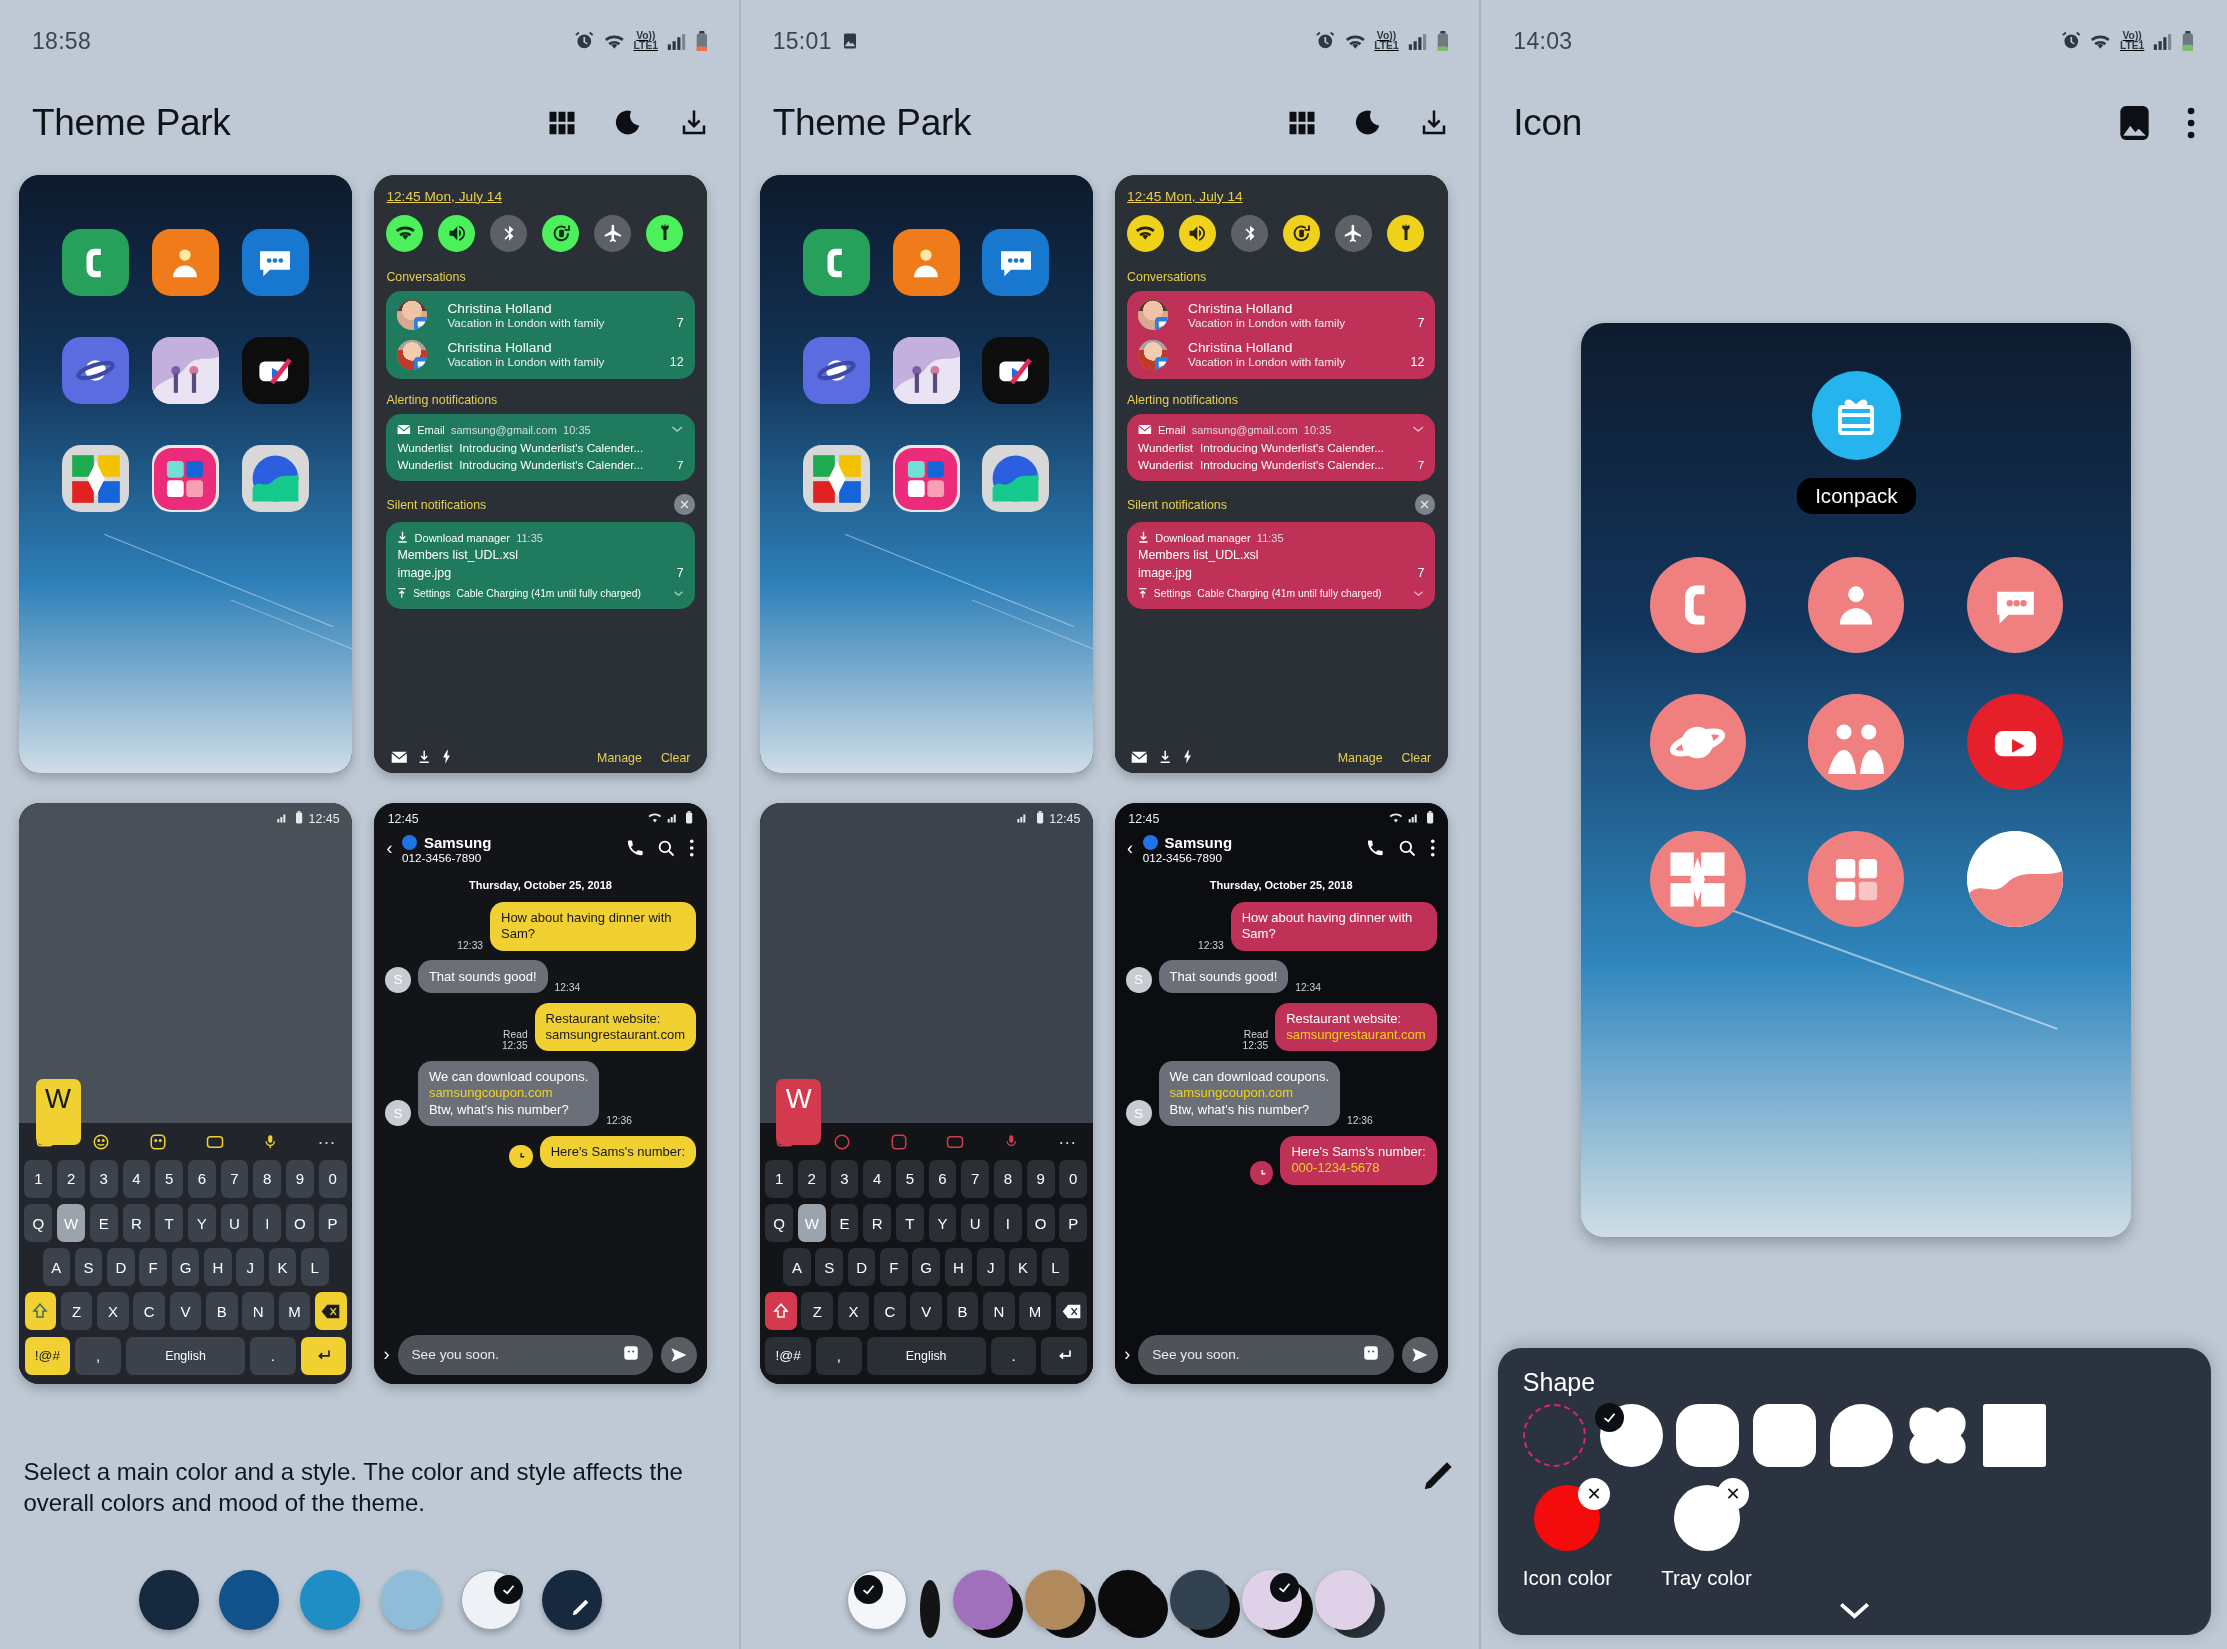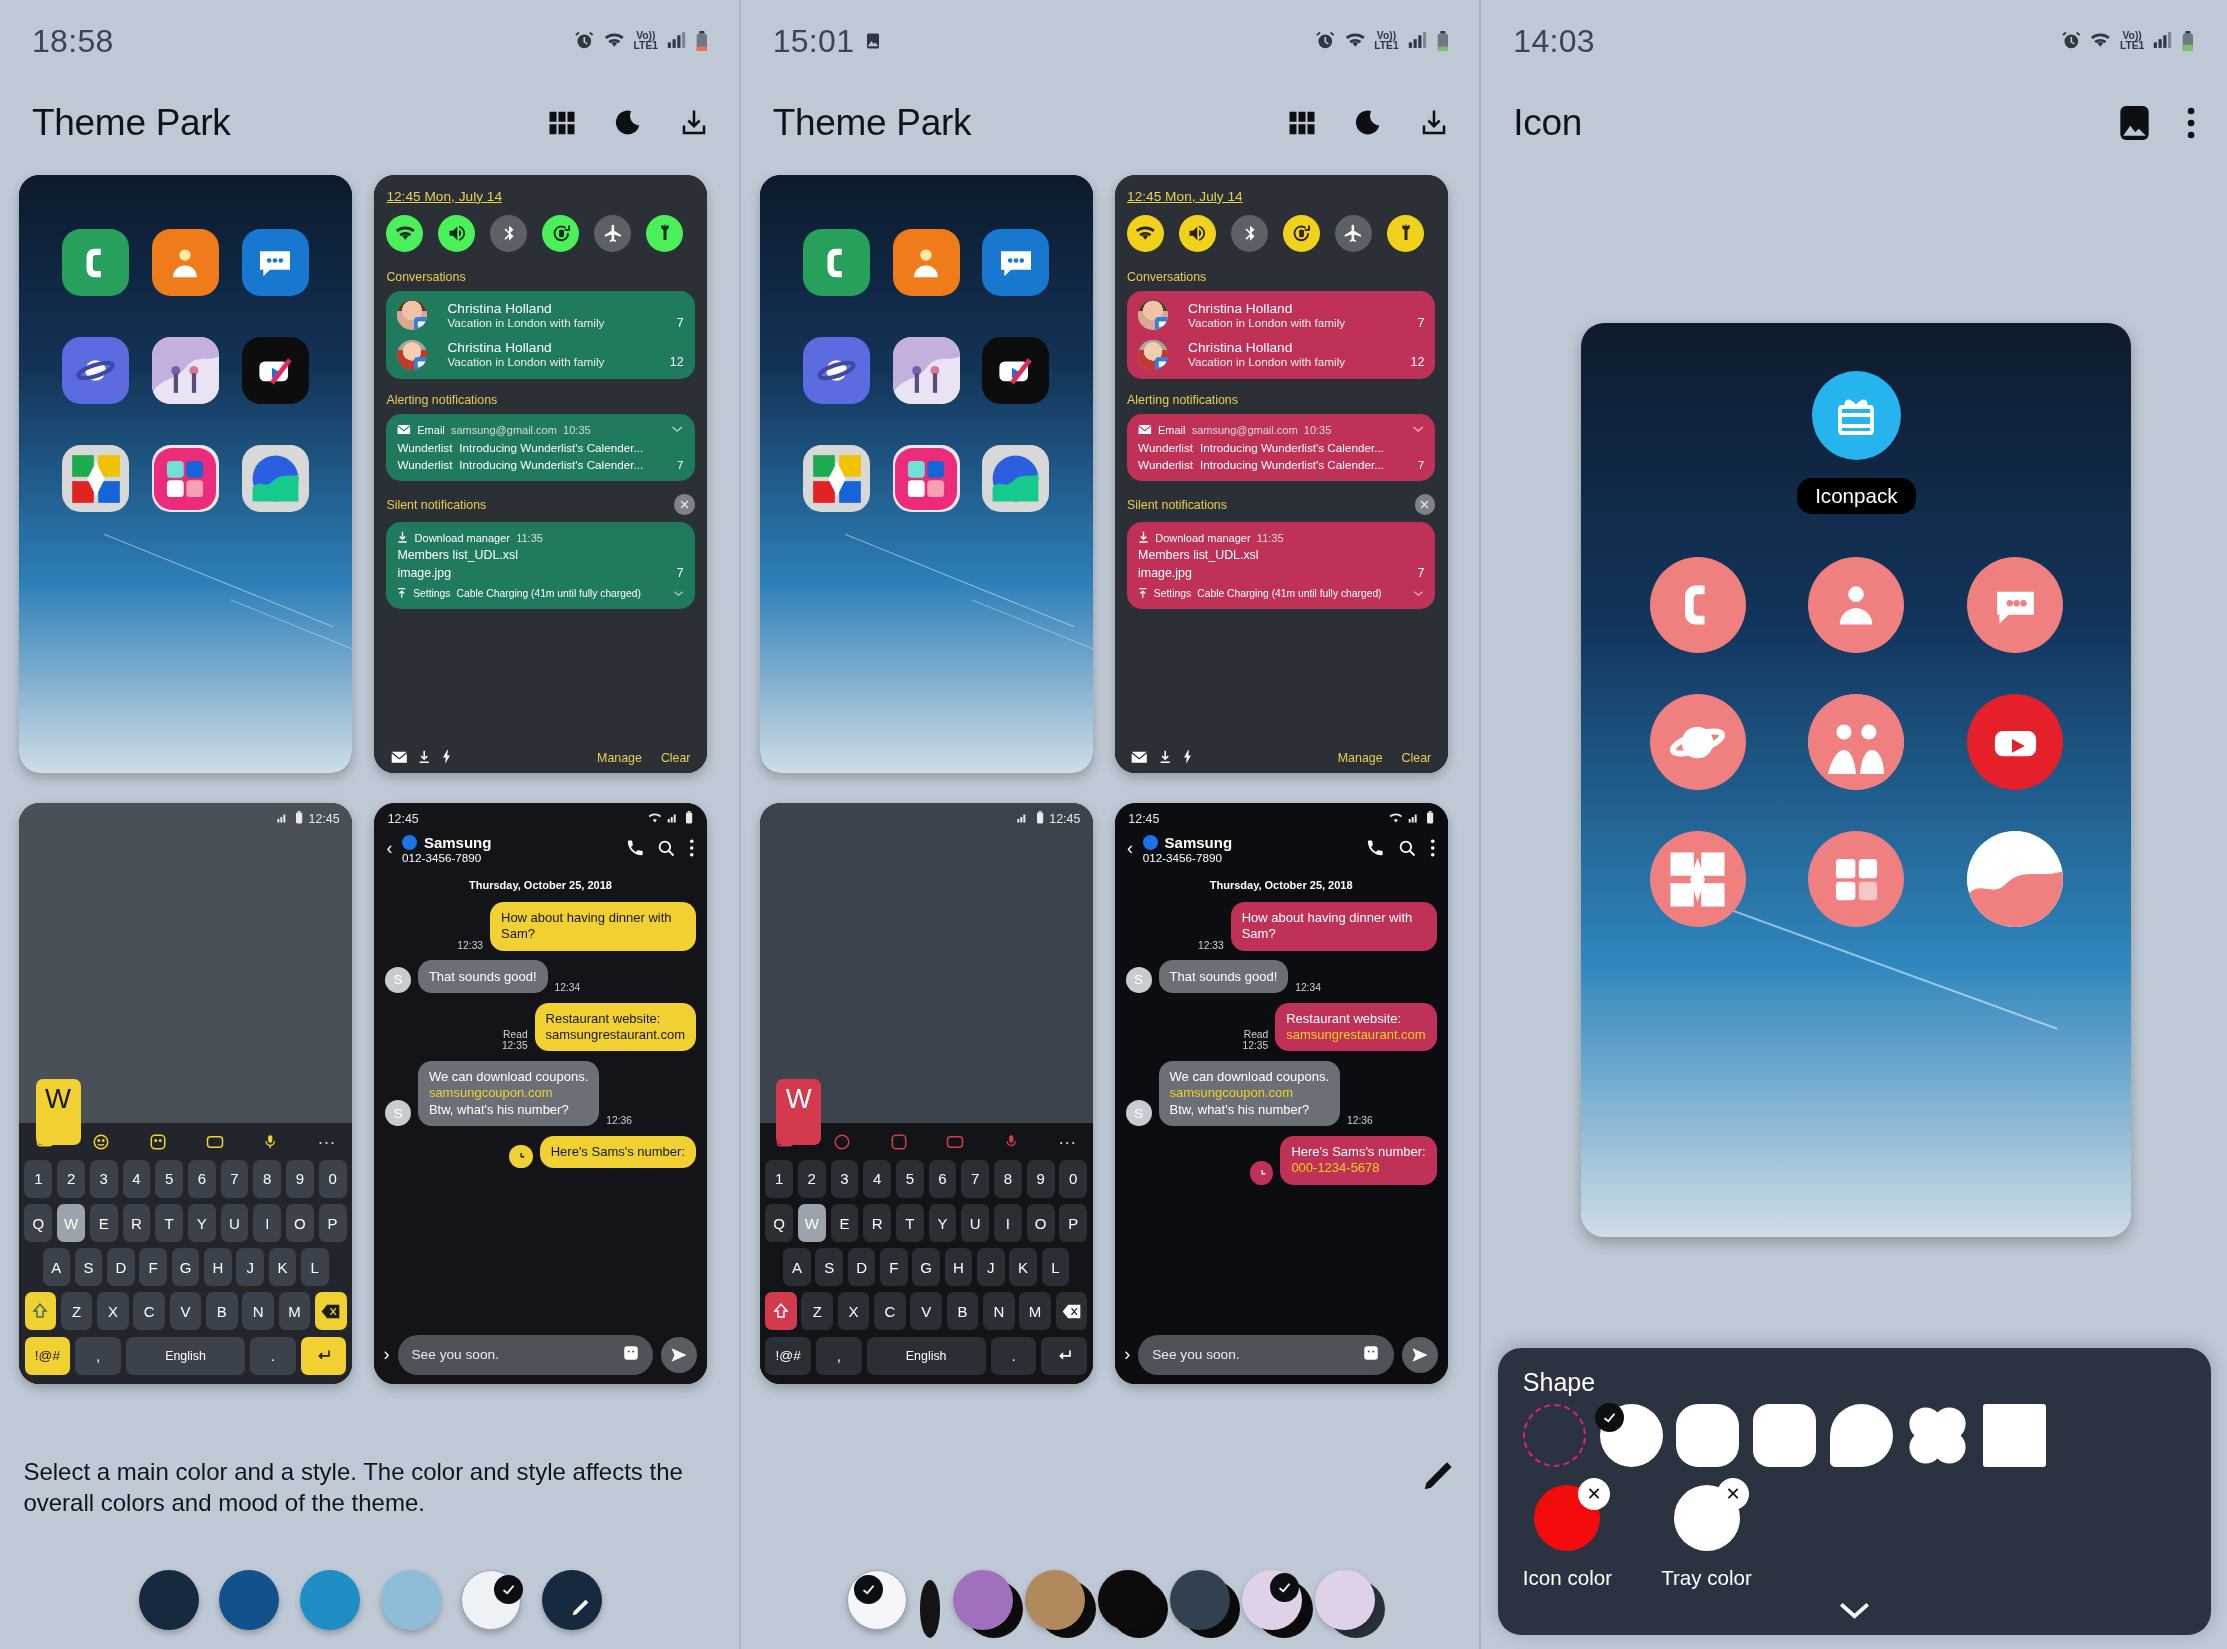--- a/index.html
+++ b/index.html
@@ -13,22 +13,22 @@
   .p1 { width:741px; }
   .p2 { width:741px; }
   .p3 { width:746px; }
   .panel-divider { position:absolute; top:0; bottom:0; width:2.1px; background:#aab5c3; }
 
   
   .statusbar { position:absolute; top:0; left:0; right:0; height:82px;
     display:flex; align-items:center; justify-content:space-between;
     padding:0 32px; }
   .sb-left { display:flex; align-items:center; gap:9.6px; }
-  .sb-time { font-size:32px; color:#3c4551; letter-spacing:0.3px; }
-  .sb-right { display:flex; align-items:flex-start; gap:9px; }
+  .sb-time { font-size:23px; color:#3c4551; letter-spacing:0.3px; }
+  .sb-right { display:flex; align-items:flex-end; gap:9px;text-decoration:underline; }
   .sb-ico { color:#2e3742; display:flex; align-items:center; }
   .sb-ico svg { display:block; }
   .vo-lte { font-size:10.3px; line-height:1.0; color:#2e3742; font-weight:bold; text-align:center;}
 
   
   .appbar { position:absolute; top:82px; left:0; right:0; height:82px;
     display:flex; align-items:center; justify-content:space-between; padding:0 32px; }
   .appbar-title { font-size:37px; font-weight:400; color:#101418; letter-spacing:-0.3px; }
   .appbar-actions { display:flex; align-items:center; gap:36px; }
   .hicon { color:#0c1015; display:flex; align-items:center; cursor:pointer; }

